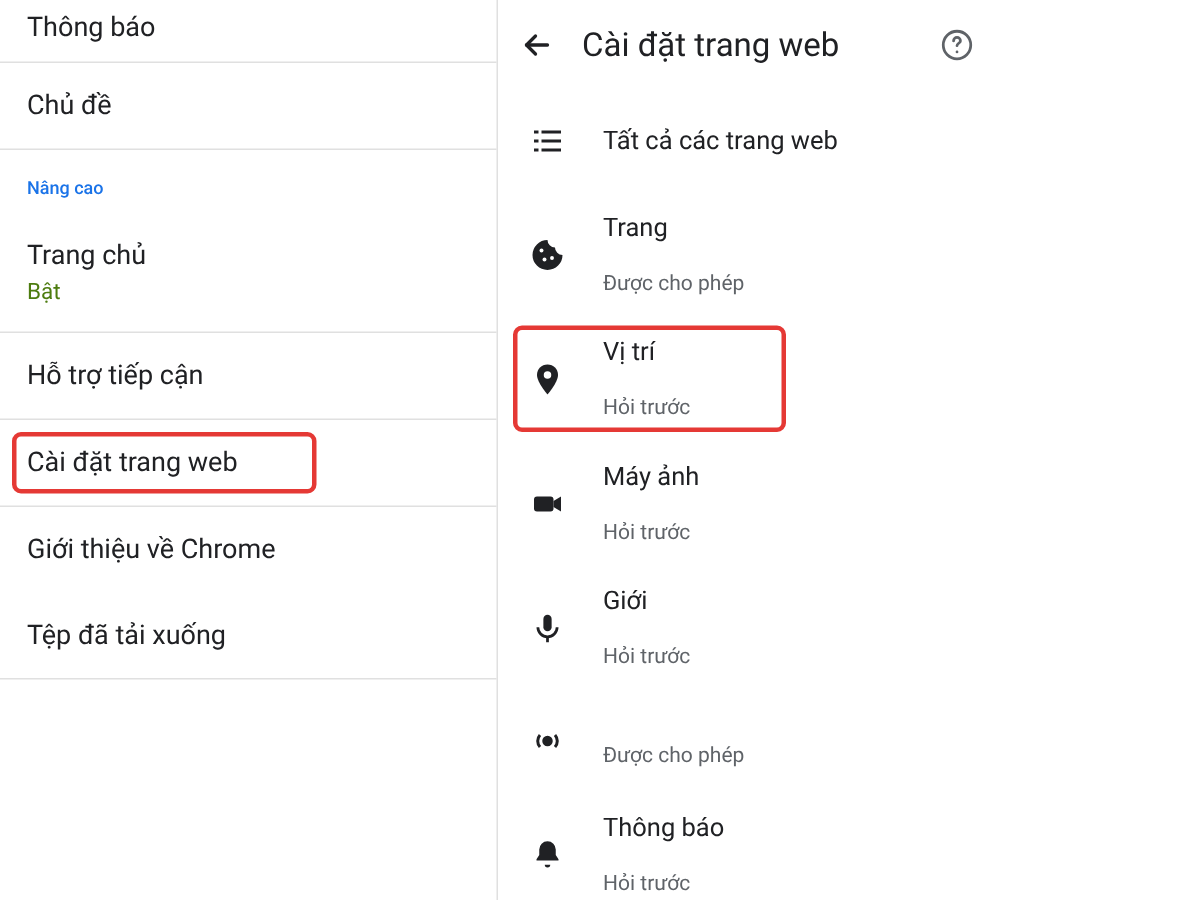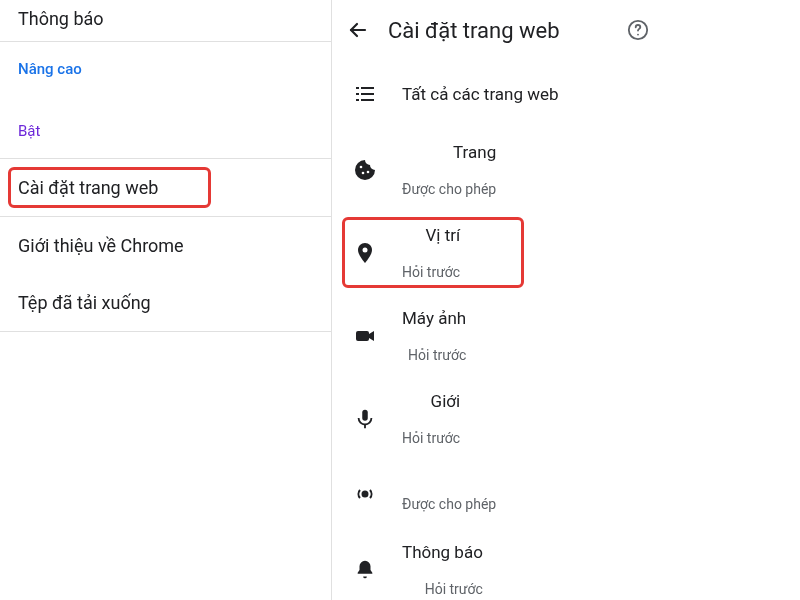--- a/index.html
+++ b/index.html
@@ -4,35 +4,35 @@
 <style>
   * { box-sizing: border-box; margin: 0; padding: 0; }
   html, body { width: 800px; height: 600px; font-family: Roboto, Arial, sans-serif; background: #fff; }
   .stage { width: 664px; height: 600px; display: flex; background: #fff; overflow: hidden; }
   .pane { flex: 1 1 50%; }
   .paneL { border-right: 1px solid #e0e0e0; }
 
   
   .row { border-bottom: 1px solid #e0e0e0; padding: 18px 18px; display:flex; flex-direction:column; justify-content:center; }
   .row .title { font-size: 18px; color: #202124; font-weight: 400; }
-  .row .sub   { font-size: 15px; color: #6d28d9; margin-top: 16px; }
-  .section-label { color: #1a73e8; font-size: 15px; font-weight: 500; padding: 18px 18px 10px; border-bottom: none; }
+  .row .sub   { font-size: 15px; color: #4d7c0f; margin-top: 4px; }
+  .section-label { color: #1a73e8; font-size: 12px; font-weight: 500; padding: 18px 18px 10px; border-bottom: none; }
   .highlight-red { position: relative; }
   .highlight-red::after{
     content:""; position:absolute; left:8px; right:120px; top:8px; bottom:8px;
     border:3px solid #e53935; border-radius:6px; pointer-events:none;
   }
 
   
   .toolbar { display:flex; align-items:center; height:60px; padding:0 14px; gap:18px; }
   .toolbar .back { width:24px; height:24px; display:flex; align-items:center; justify-content:center; }
   .toolbar .title { font-size:22px; color:#202124; font-weight:400; flex:1; }
   .toolbar .help { width:24px; height:24px; display:flex; align-items:center; justify-content:center; }
 
-  .siterow { display:flex; align-items:center; padding:14px 14px 14px 20px; gap:24px; min-height:68px; position:relative;text-align:right; }
+  .siterow { display:flex; align-items:center; padding:14px 14px 14px 20px; gap:24px; min-height:68px; position:relative; }
   .siterow .icon { width:26px; height:26px; display:flex; align-items:center; justify-content:center; color:#202124; flex-shrink:0; }
   .siterow .txt { display:flex; flex-direction:column; }
   .siterow .t1 { font-size:17px; color:#202124; }
   .siterow .t2 { font-size:14px; color:#5f6368; margin-top:19px; }
   .siterow.single .txt{ justify-content:center; }
   .siterow.hl::after{
     content:""; position:absolute; left:10px; right:140px; top:6px; bottom:6px;
     border:3px solid #e53935; border-radius:6px; pointer-events:none;
   }
 
@@ -40,23 +40,30 @@
 </style>
 </head>
 <body>
 
 <div class="stage">
 
   <div class="pane paneL">
     <div class="row" style="padding-top:8px;padding-bottom:12px">
       <span class="title">Thông báo</span>
     </div>
+    <div class="row">
+      <span class="title">Chủ đề</span>
+    </div>
     <div class="section-label">Nâng cao</div>
     <div class="row">
+      <span class="title">Trang chủ</span>
       <span class="sub">Bật</span>
+    </div>
+    <div class="row">
+      <span class="title">Hỗ trợ tiếp cận</span>
     </div>
     <div class="row highlight-red">
       <span class="title">Cài đặt trang web</span>
     </div>
     <div class="row" style="border-bottom:none">
       <span class="title">Giới thiệu về Chrome</span>
     </div>
     <div class="row">
       <span class="title">Tệp đã tải xuống</span>
     </div>

